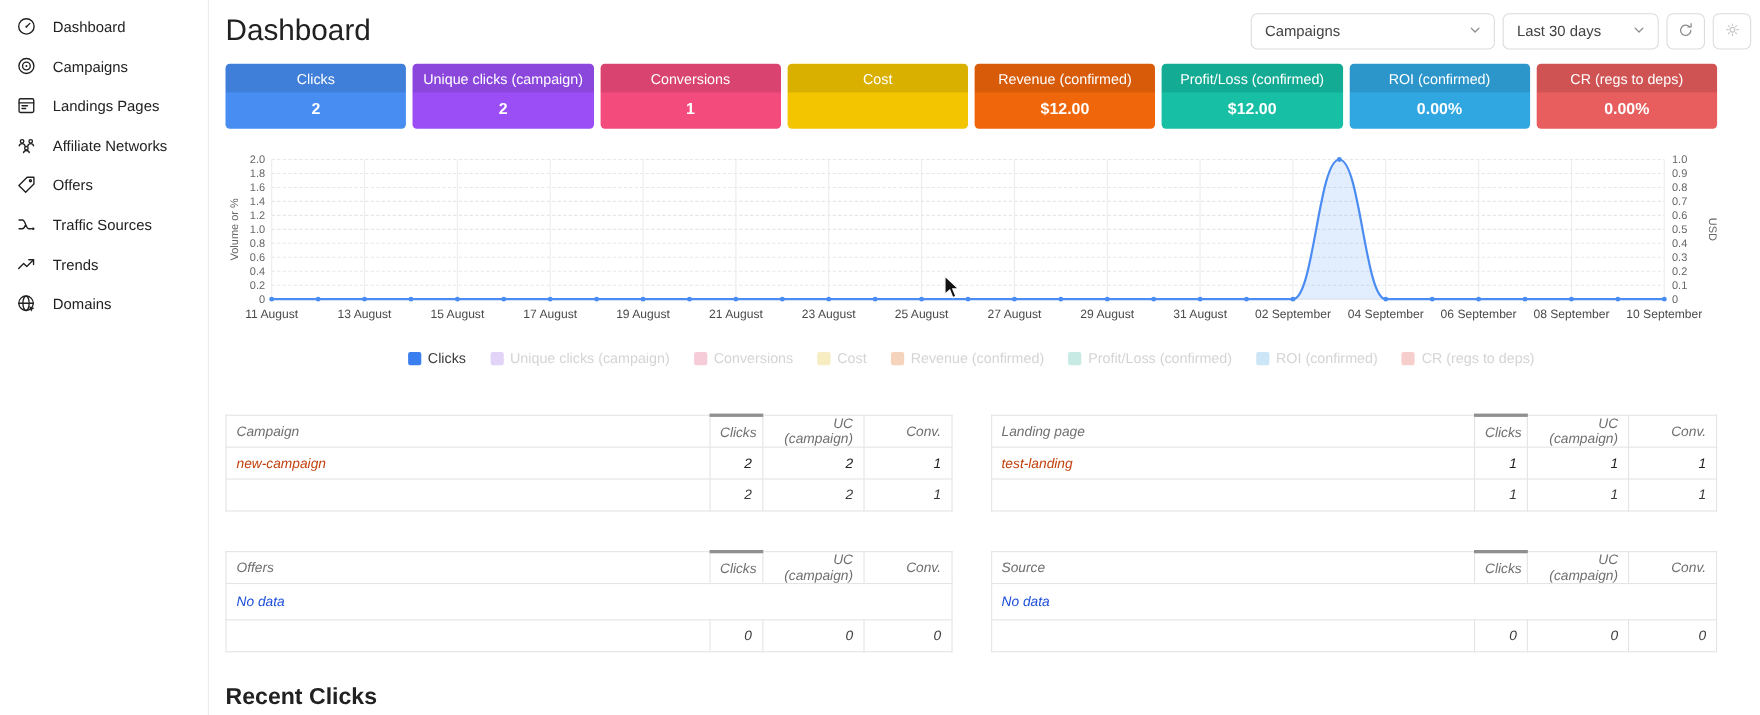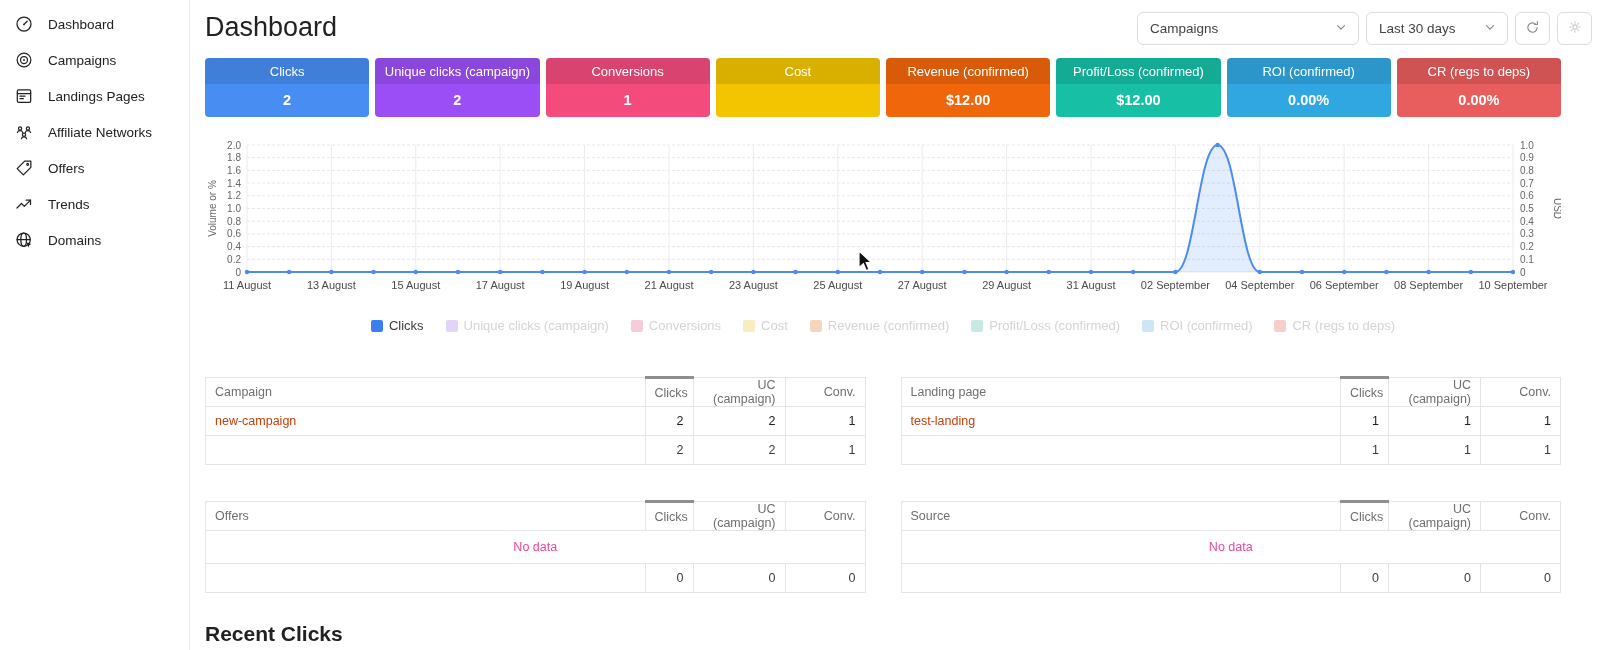--- a/index.html
+++ b/index.html
@@ -40,28 +40,28 @@
   .chart-wrap { position:absolute; left:205px; top:136px; width:1356px; height:170px; }
   .legend { position:absolute; left:205px; top:318px; width:1356px; display:flex;
     justify-content:center; gap:22px; font-size:13px; }
   .legend-item { display:flex; align-items:center; gap:6px; cursor:pointer; }
   .legend-item .sw { width:12px; height:12px; border-radius:2px; }
   .legend-item .lt { color:#d4d4d4; }
   .legend-item.active .lt { color:#3c3c3c; }
 
   
   .tables { position:absolute; left:205px; top:376px; width:1356px;
-    display:grid; grid-template-columns:1fr 1fr; column-gap:35px; row-gap:35px; }
+    display:grid; grid-template-columns:1fr 1fr; column-gap:35px; row-gap:35px;font-style:italic; }
   table { width:100%; border-collapse:collapse; font-size:12.5px; table-layout:fixed; }
   th, td { border:1px solid #e4e4e4; padding:0 9px; height:29px; }
   th { font-weight:400; color:#6f6f6f; text-align:left; border-top:1px solid #e4e4e4; }
   th.num, td.num { text-align:right; }
   th.sorted { border-top:3px solid #8f8f8f; }
   td.name { color:#c2410c; }
-  td.nodata { text-align:center; color:#ec4899; height:33px; }
+  td.nodata { color:#1d4ed8; height:33px; }
   tfoot td { color:#3a3a3a; }
   table tr { background:#fff; }
 
   .recent-title { position:absolute; left:205px; top:622px; font-size:21px; font-weight:700; color:#212121; }
 
   
   .cursor { position:absolute; left:858px; top:251px; pointer-events:none; z-index:50; }
 </style>
 </head>
 <body>
@@ -99,20 +99,27 @@
           <path d="M8.9 20.1c.3-1.5 1.6-2.3 3.1-2.3s2.8.8 3.1 2.3"></path>
         </svg></span>
       <span class="lbl">Affiliate Networks</span>
     </div>
     <div class="side-item">
       <span class="ico"><svg width="20" height="20" viewBox="0 0 24 24" fill="none" stroke="currentColor" stroke-width="1.5" stroke-linecap="round" stroke-linejoin="round">
           <path d="M12.8 3.8h7.4v7.4l-9 9-7.4-7.4z"></path>
           <circle cx="16.4" cy="7.6" r="1.1"></circle>
         </svg></span>
       <span class="lbl">Offers</span>
+    </div>
+    <div class="side-item">
+      <span class="ico"><svg width="20" height="20" viewBox="0 0 24 24" fill="none" stroke="currentColor" stroke-width="1.5" stroke-linecap="round" stroke-linejoin="round">
+          <path d="M4 7.2h3.6c3.6 0 3.6 9.6 7.2 9.6h2.6M4 16.8h3.6c1.7 0 2.6-2.1 3.4-4.2"></path>
+          <circle cx="19.4" cy="16.8" r="1.4" fill="currentColor" stroke="none"></circle>
+        </svg></span>
+      <span class="lbl">Traffic Sources</span>
     </div>
     <div class="side-item">
       <span class="ico"><svg width="20" height="20" viewBox="0 0 24 24" fill="none" stroke="currentColor" stroke-width="1.5" stroke-linecap="round" stroke-linejoin="round">
           <path d="M3.6 16.8l5.4-5.4 3.4 3.4 7.4-7.4"></path>
           <path d="M14.6 7.4h5.2v5.2"></path>
         </svg></span>
       <span class="lbl">Trends</span>
     </div>
     <div class="side-item">
       <span class="ico"><svg width="20" height="20" viewBox="0 0 24 24" fill="none" stroke="currentColor" stroke-width="1.5" stroke-linecap="round" stroke-linejoin="round">

